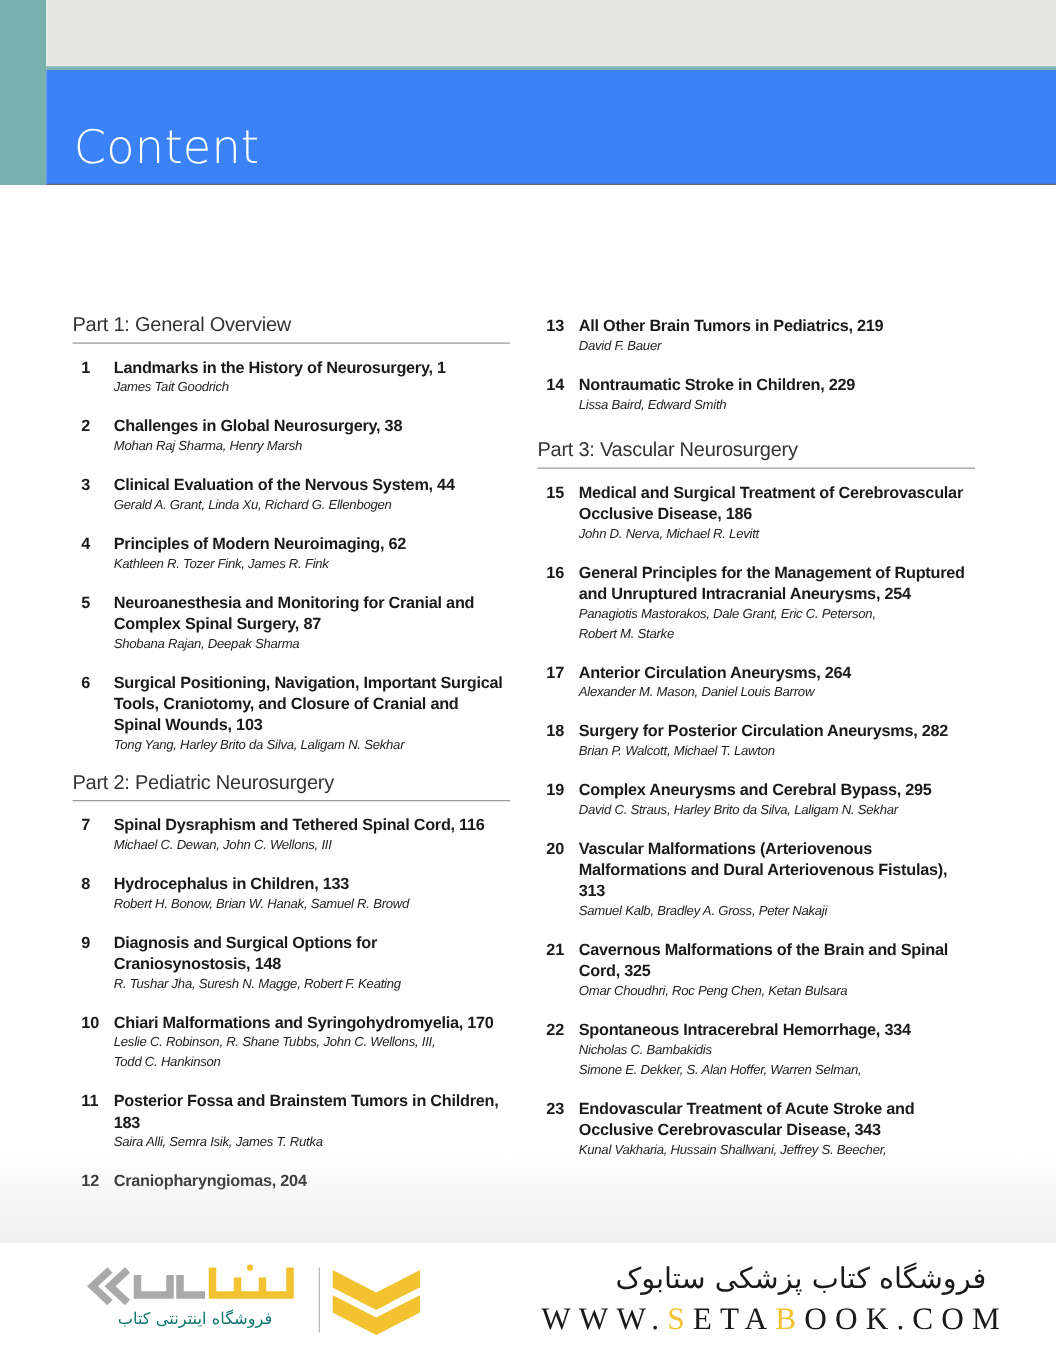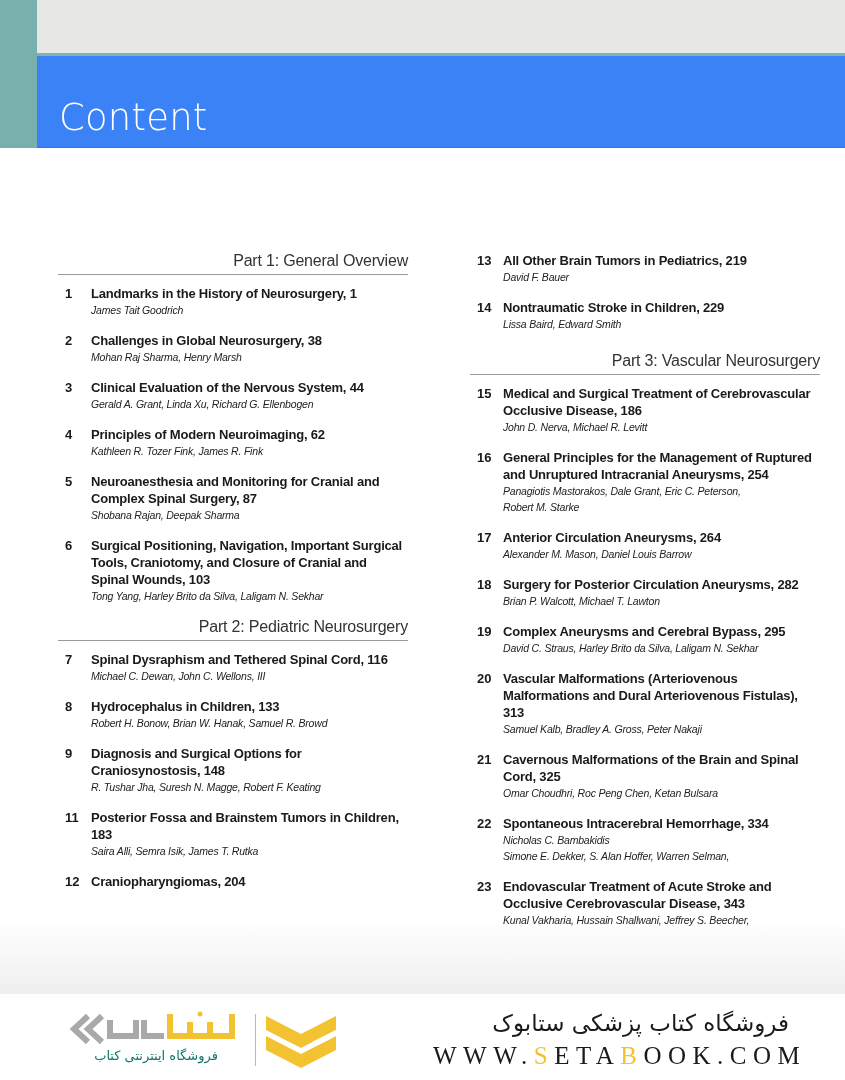--- a/index.html
+++ b/index.html
@@ -7,23 +7,23 @@
   body { position: relative; font-family: "Liberation Sans", sans-serif; color: #1a1a1a; }
 
   .teal-strip { position: absolute; left: 0; top: 0; width: 37px; height: 148px; background: #78b0ad; }
   .top-band { position: absolute; left: 37px; top: 0; width: 808px; height: 53px; background: #e7e7e6; }
   .teal-line { position: absolute; left: 37px; top: 53px; width: 808px; height: 3px; background: #7fb4b1; }
   .title-band { position: absolute; left: 37px; top: 56px; width: 808px; height: 92px; background: #3b82f6; border-bottom: 1px solid #6c6a6a; }
   .page-title { position: absolute; left: 22px; top: 40px; font-family: "DejaVu Sans", sans-serif; font-weight: 300; font-size: 37px; color: #ffffff; letter-spacing: 0.2px; }
 
   .column { position: absolute; top: 252px; width: 350px; }
   .col-left { left: 58px; }
-  .col-right { left: 430px; margin-left: 40px; }
-
-  .part-heading { font-size: 16px; color: #333; padding-bottom: 4px; border-bottom: 1px solid #9a9a9a; margin-bottom: 10px; letter-spacing: -0.2px; text-align: right; }
+  .col-right { left: 430px; }
+
+  .part-heading { font-size: 16px; color: #333; padding-bottom: 4px; border-bottom: 1px solid #9a9a9a; margin-bottom: 10px; letter-spacing: -0.2px; }
   .part-heading.spaced { margin-top: 20px; }
 
   .entry { display: flex; margin-bottom: 14px; }
   .entry .num { width: 33px; flex: none; font-weight: bold; font-size: 13px; color: #1a1a1a; padding-left: 7px; line-height: 17px; }
   .entry .body { flex: 1; }
   .entry .etitle { font-weight: bold; font-size: 13px; line-height: 17px; color: #1a1a1a; letter-spacing: -0.2px; }
   .entry .authors { font-style: italic; font-size: 10.5px; line-height: 16px; color: #222; letter-spacing: -0.2px; }
 
   .bottom-fade { position: absolute; left: 0; top: 920px; width: 845px; height: 75px;
     background: linear-gradient(to bottom, rgba(235,235,235,0) 0%, rgba(225,225,225,0.55) 100%); pointer-events: none; }
@@ -117,20 +117,28 @@
     </div>
 
   <div class="entry">
       <div class="num">9</div>
       <div class="body">
         <div class="etitle">Diagnosis and Surgical Options for Craniosynostosis, 148</div>
         <div class="authors">R. Tushar Jha, Suresh N. Magge, Robert F. Keating</div>
       </div>
     </div>
 
+  <div class="entry">
+      <div class="num">10</div>
+      <div class="body">
+        <div class="etitle">Chiari Malformations and Syringohydromyelia, 170</div>
+        <div class="authors">Leslie C. Robinson, R. Shane Tubbs, John C. Wellons, III,</div>
+        <div class="authors">Todd C. Hankinson</div>
+      </div>
+    </div>
 
   <div class="entry">
       <div class="num">11</div>
       <div class="body">
         <div class="etitle">Posterior Fossa and Brainstem Tumors in Children, 183</div>
         <div class="authors">Saira Alli, Semra Isik, James T. Rutka</div>
       </div>
     </div>
 
   <div class="entry">

